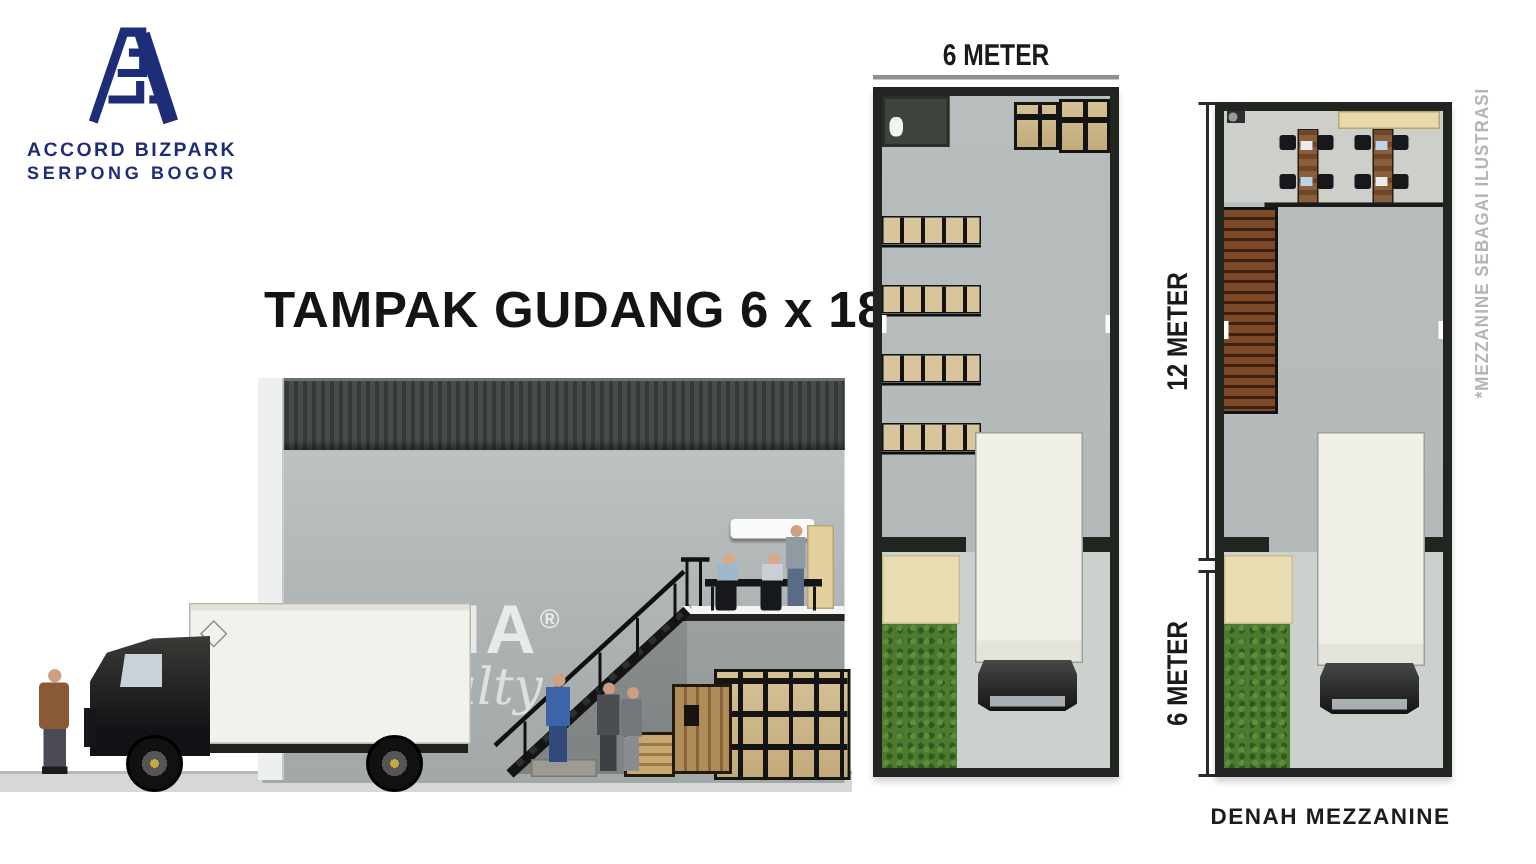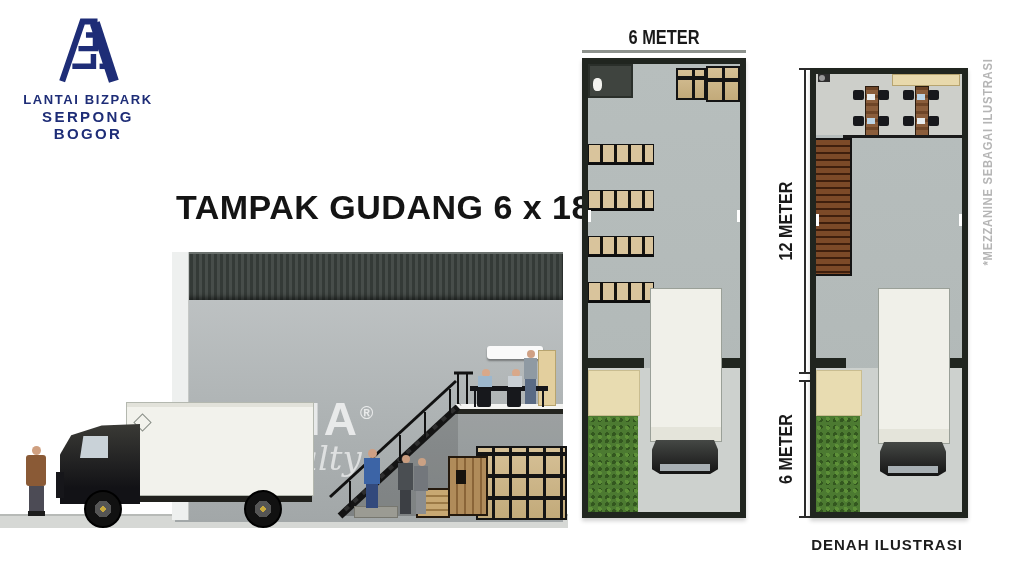--- a/index.html
+++ b/index.html
@@ -2,21 +2,21 @@
 <html><head>
 <meta charset="utf-8">
 <style>
   html,body{margin:0;padding:0;background:#ffffff;}
   #canvas{position:relative;width:1024px;height:576px;background:#ffffff;overflow:hidden;
           font-family:"Liberation Sans",sans-serif;}
   .abs{position:absolute;}
 
   
   .brand1{font-size:13px;font-weight:700;letter-spacing:1.6px;color:#1e2d77;text-align:center;}
-  .brand2{font-size:15px;font-weight:700;letter-spacing:2.4px;color:#1e2d77;text-align:center;}
+  .brand2{font-size:12px;font-weight:700;letter-spacing:2.4px;color:#1e2d77;text-align:center;}
 
   
   .title{font-size:34px;font-weight:700;color:#141414;letter-spacing:0.5px;white-space:nowrap;}
 
   
   .dim{font-size:20px;font-weight:700;color:#1a1a1a;white-space:nowrap;transform:scaleX(0.82);transform-origin:center;}
   .dimline-h{background:#8d928d;}
   .dimline-v{background:#2b2b2b;}
   .tick{background:#2b2b2b;}
   .vlabel{transform:translate(-50%,-50%) rotate(-90deg) scaleX(0.85);transform-origin:center;position:absolute;left:50%;top:50%;white-space:nowrap;font-size:19px;font-weight:700;color:#1a1a1a;}
@@ -81,21 +81,21 @@
   <div class="abs" style="left:8px;top:8px;width:160px;height:112px;">
     <svg class="abs" style="left:46px;top:2px;" width="68" height="80" viewBox="0 0 100 108">
       <g stroke="#1e2d77" fill="none" stroke-linejoin="miter" stroke-linecap="butt">
         <path d="M12,100 L42,12 L64,12" stroke-width="9"></path>
         <path d="M60,14 L88,100" stroke-width="15"></path>
         <path d="M47,32 H61 V52 H36" stroke-width="8"></path>
         <path d="M27,78 H58 V60" stroke-width="8"></path>
         <path d="M67,78 H82" stroke-width="8"></path>
       </g>
     </svg>
-    <div class="abs brand1" style="left:0px;top:84px;width:160px;">LANTAI BIZPARK</div>
+    <div class="abs brand1" style="left:0px;top:84px;width:160px;">ACCORD BIZPARK</div>
     <div class="abs brand2" style="left:0px;top:100px;width:160px;">SERPONG BOGOR</div>
   </div>
 
   <div class="abs title" style="left:176px;top:188px;">TAMPAK GUDANG 6 x 18</div>
 
   <div class="abs ground" style="left:0px;top:514px;width:568px;height:12px;"></div>
   <div class="abs wall" style="left:175px;top:252px;width:388px;height:268px;"></div>
   <div class="abs fascia" style="left:175px;top:252px;width:388px;height:48px;"></div>
   <div class="abs column" style="left:172px;top:252px;width:16px;height:268px;"></div>
 
@@ -239,19 +239,19 @@
     <div class="abs apron" style="left:0px;top:294px;width:146px;height:144px;"></div>
     <div class="abs planwall" style="left:0px;top:284px;width:30px;height:10px;"></div>
     <div class="abs planwall" style="left:134px;top:284px;width:12px;height:10px;"></div>
     <div class="abs paver" style="left:0px;top:296px;width:44px;height:44px;"></div>
     <div class="abs grass" style="left:0px;top:342px;width:44px;height:96px;"></div>
 
     <div class="abs truckbox-top" style="left:62px;top:214px;width:70px;height:154px;"></div>
     <div class="abs cab-top" style="left:64px;top:368px;width:66px;height:34px;"></div>
     <div class="abs windshield" style="left:72px;top:392px;width:50px;height:7px;"></div>
   </div>
-  <div class="abs caption" style="left:806px;top:536px;width:162px;">DENAH ILUSTRASI</div>
+  <div class="abs caption" style="left:806px;top:536px;width:162px;">DENAH MEZZANINE</div>
 
   <div class="abs" style="left:974px;top:42px;width:28px;height:240px;">
     <span class="sidenote">*MEZZANINE SEBAGAI ILUSTRASI</span>
   </div>
 
 </div>
 
 </body></html>

